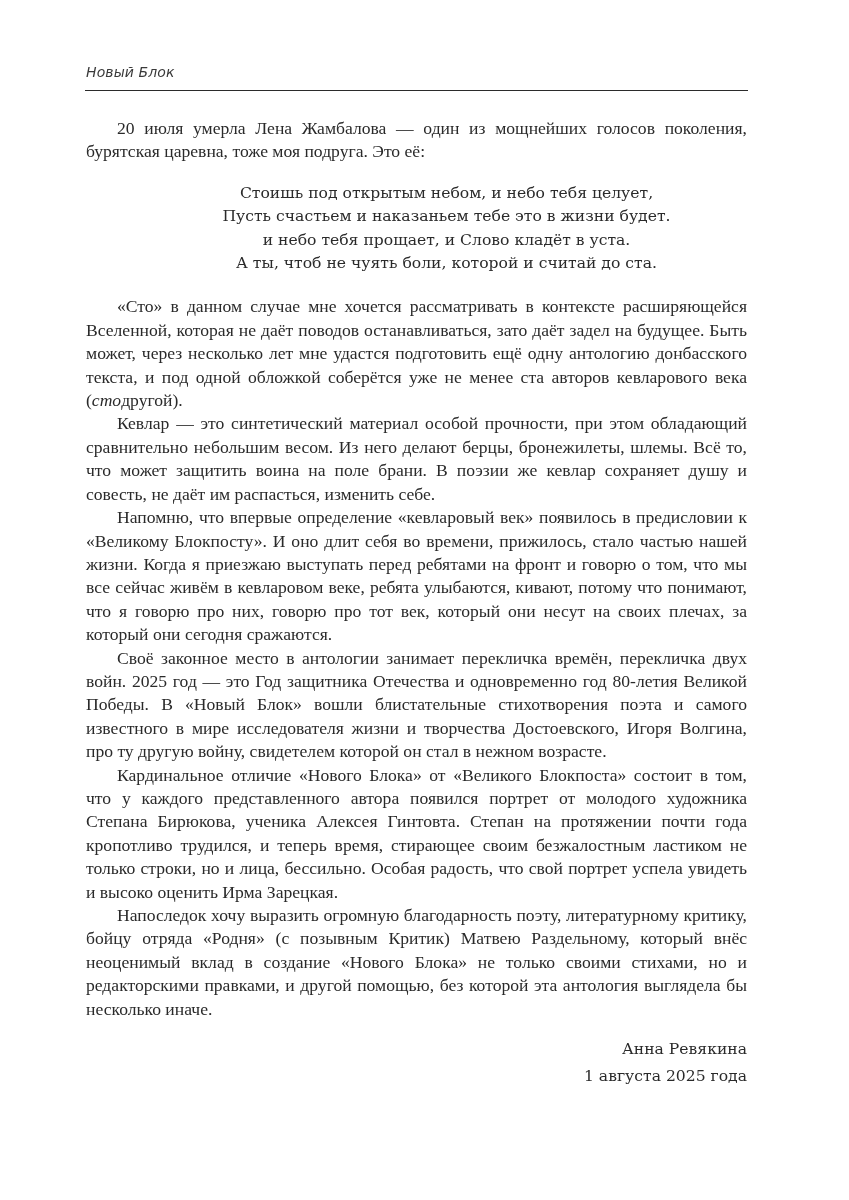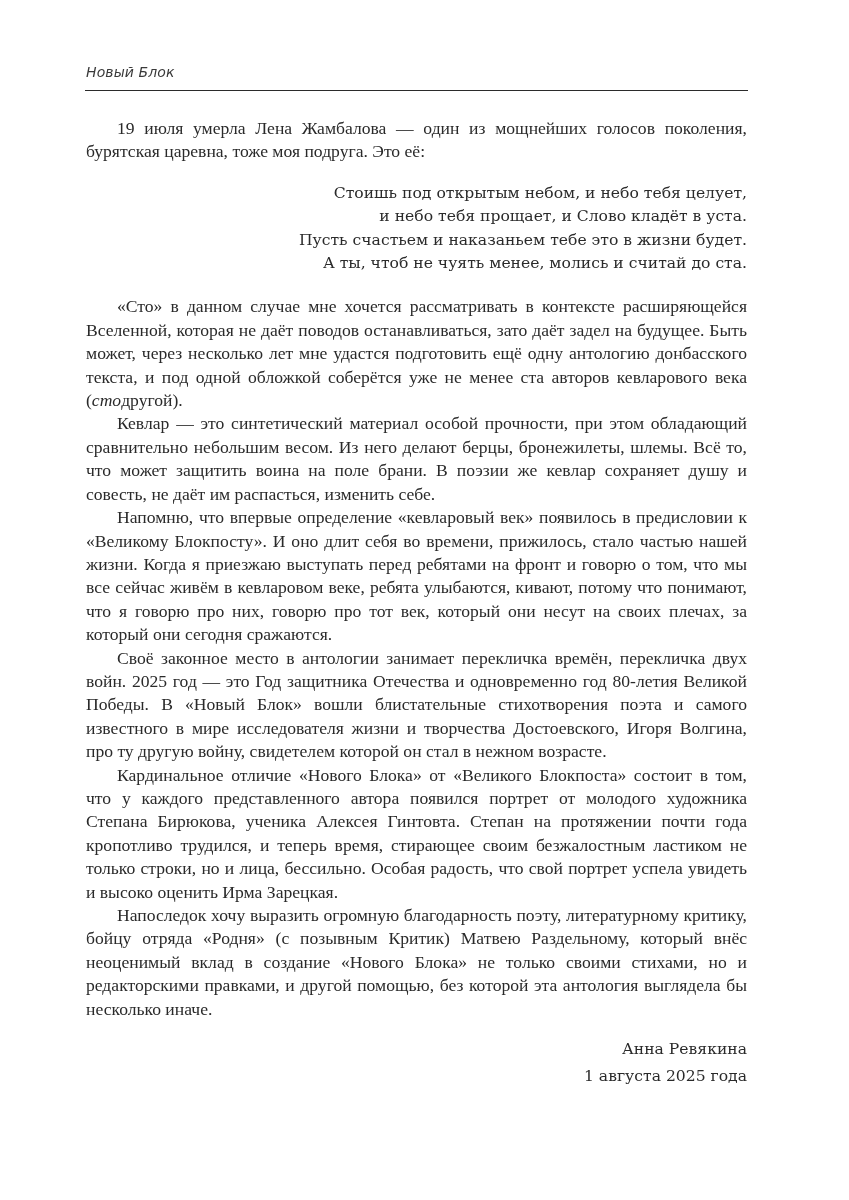--- a/index.html
+++ b/index.html
@@ -16,45 +16,45 @@
   }
   .body-text {
     position: absolute; left: 86px; top: 117px; width: 661px;
     font-family: "Liberation Serif", serif; font-size: 17.6px; line-height: 23.4px;
     color: #2a2a2a; text-align: justify; hyphens: manual;
   }
   .body-text p { margin: 0; text-indent: 31px; }
   .poem {
     margin: 18px 0 20px 60px;
     font-family: "DejaVu Serif", serif; font-size: 15.6px; line-height: 23.4px;
-    color: #2a2a2a; text-align: right;
+    color: #2a2a2a; text-align: center;
   }
   .poem div { white-space: nowrap; }
   .signature {
     position: absolute; right: 102px; top: 1036px; text-align: right;
     font-family: "DejaVu Serif", serif; font-size: 15.6px;
     line-height: 27px; color: #2a2a2a;
   }
   em.it { }
 </style>
 </head>
 <body>
 
 <div class="page">
   <div class="running-head">Новый Блок</div>
   <div class="head-rule"></div>
 
   <div class="body-text">
-    <p>19 июля умерла Лена Жамбалова — один из мощнейших голосов поколения, бурятская царевна, тоже моя подруга. Это её:</p>
+    <p>20 июля умерла Лена Жамбалова — один из мощнейших голосов поколения, бурятская царевна, тоже моя подруга. Это её:</p>
 
     <div class="poem">
       <div>Стоишь под открытым небом, и небо тебя целует,</div>
+      <div>Пусть счастьем и наказаньем тебе это в жизни будет.</div>
       <div>и небо тебя прощает, и Слово кладёт в уста.</div>
-      <div>Пусть счастьем и наказаньем тебе это в жизни будет.</div>
-      <div>А ты, чтоб не чуять менее, молись и считай до ста.</div>
+      <div>А ты, чтоб не чуять боли, которой и считай до ста.</div>
     </div>
 
     <p><span>«Сто» в данном случае мне хочется рассматривать в контексте расширяющейся Вселенной, которая не даёт поводов останавливаться, зато даёт задел на будущее. Быть может, через несколько лет мне удастся подготовить ещё одну антологию донбасского текста, и под одной обложкой соберётся уже не менее ста авторов кевларового века (</span><em class="it">сто</em><span>другой).</span></p>
     <p>Кевлар — это синтетический материал особой прочности, при этом обладающий сравнительно небольшим весом. Из него делают берцы, бронежилеты, шлемы. Всё то, что может защитить воина на поле брани. В поэзии же кевлар сохраняет душу и совесть, не даёт им распасться, изменить себе.</p>
     <p>Напомню, что впервые определение «кевларовый век» появилось в предисловии к «Великому Блокпосту». И оно длит себя во времени, прижилось, стало частью нашей жизни. Когда я приезжаю выступать перед ребятами на фронт и говорю о том, что мы все сейчас живём в кевларовом веке, ребята улыбаются, кивают, потому что понимают, что я говорю про них, говорю про тот век, который они несут на своих плечах, за который они сегодня сражаются.</p>
     <p>Своё законное место в антологии занимает перекличка времён, перекличка двух войн. 2025 год — это Год защитника Отечества и одновременно год 80-летия Великой Победы. В «Новый Блок» вошли блистательные стихотворения поэта и самого известного в мире исследователя жизни и творчества Достоевского, Игоря Волгина, про ту другую войну, свидетелем которой он стал в нежном возрасте.</p>
     <p>Кардинальное отличие «Нового Блока» от «Великого Блокпоста» состоит в том, что у каждого представленного автора появился портрет от молодого художника Степана Бирюкова, ученика Алексея Гинтовта. Степан на протяжении почти года кропотливо трудился, и теперь время, стирающее своим безжалостным ластиком не только строки, но и лица, бессильно. Особая радость, что свой портрет успела увидеть и высоко оценить Ирма Зарецкая.</p>
     <p>Напоследок хочу выразить огромную благодарность поэту, литературному критику, бойцу отряда «Родня» (с позывным Критик) Матвею Раздельному, который внёс неоценимый вклад в создание «Нового Блока» не только своими стихами, но и редакторскими правками, и другой помощью, без которой эта антология выглядела бы несколько иначе.</p>
   </div>
 

